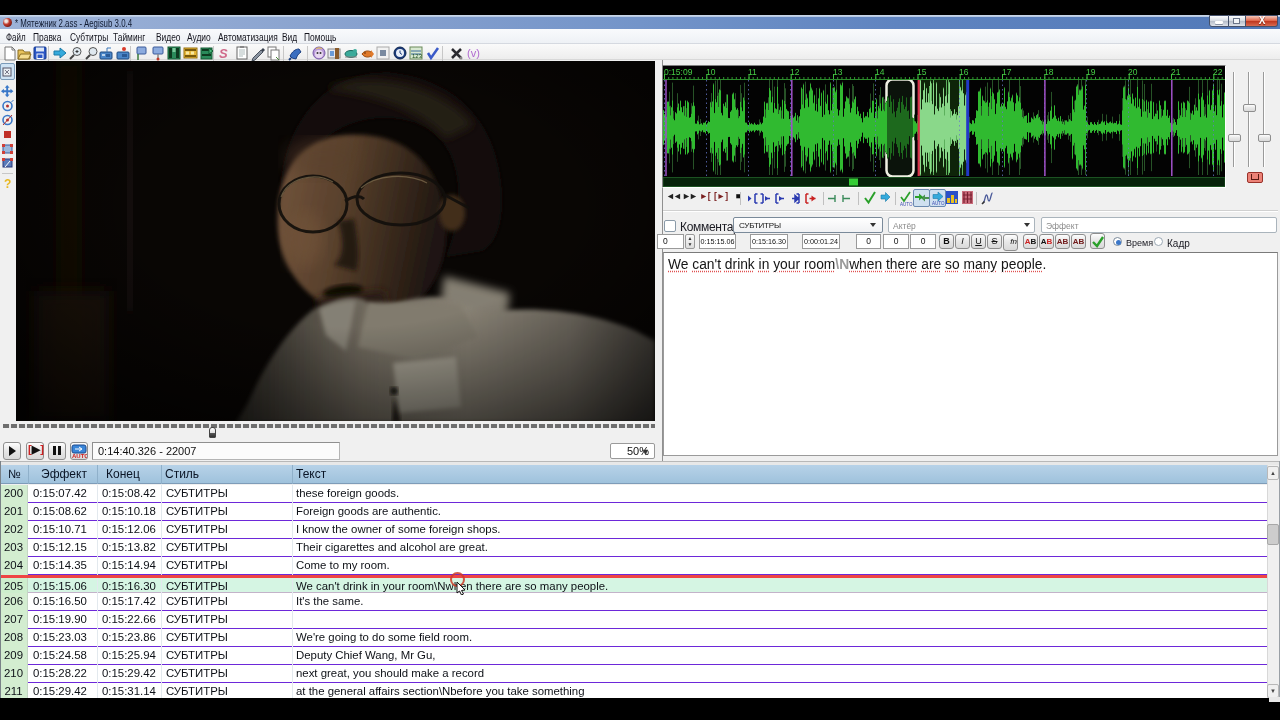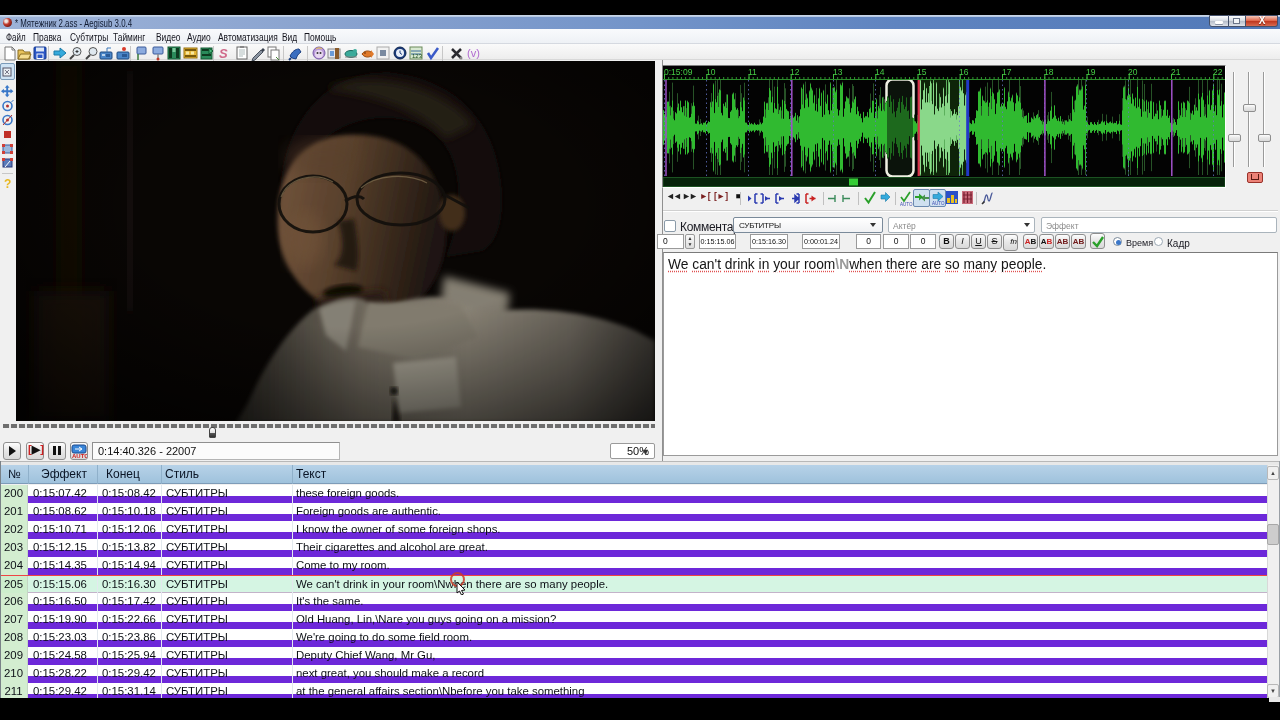--- a/index.html
+++ b/index.html
@@ -9,21 +9,21 @@
 .btn{position:absolute;background:linear-gradient(#fdfdfd,#e8e8e8 45%,#d9d9d9);border:1px solid #8e8e8e;border-radius:3px}
 .fld{position:absolute;background:#fff;border:1px solid #9a9a9a;font-size:11px}
 .sunk{position:absolute;background:#fbfbfb;border:1px solid #b4b4b4;border-top-color:#8f8f8f;border-left-color:#8f8f8f}
 .gr{position:absolute;left:0;width:1267px;height:18px;background:#fff;white-space:nowrap}
 .gr .c1{position:absolute;left:0;top:0;width:28px;height:18px;background:#d3edd0;border-right:1px solid #c4d6c4;text-align:center;line-height:17px}
 .gr .c2{position:absolute;left:33px;top:0;line-height:17px}
 .gr .c3{position:absolute;left:102px;top:0;line-height:17px}
 .gr .c4{position:absolute;left:166px;top:0;line-height:17px}
 .gr .c5{position:absolute;left:296px;top:0;line-height:17px}
 .gr .vl{position:absolute;top:0;width:1px;height:18px;background:#e3e9ee}
-.gr{border-bottom:7px solid #6d28d9;font-size:11.4px;color:#0d1016}
+.gr{border-bottom:1px solid #6d28d9;font-size:11.4px;color:#0d1016}
 .atb{position:absolute;top:191px;width:16px;height:16px;font-weight:700;text-align:center}
 </style></head><body>
 <div id="app">
 
 <div class="abs" style="left:0;top:15px;width:1280px;height:683px;background:#f0f0f0"></div>
 <div class="abs" style="left:0;top:15px;width:1280px;height:14px;background:linear-gradient(to right,#9db3d8 0%,#8aa3cf 25%,#7394c9 50%,#5f84c0 70%,#5279b8 100%);border-top:1px solid #c6d4e7;box-shadow:inset 0 1px 0 #b8cae4"></div>
 <div class="abs" style="left:3px;top:18px;width:9px;height:9px;border-radius:50%;background:radial-gradient(circle at 35% 35%,#f0e8e4 15%,#c23b2e 40%,#5a0d08 90%)"></div>
 <div class="abs" style="left:15px;top:17px;font-size:10.5px;color:#101a30;transform:scaleX(0.75);transform-origin:0 0;white-space:nowrap">* Мятежник 2.ass - Aegisub 3.0.4</div>
 
 <div class="abs" style="left:1209px;top:15px;width:20px;height:12px;background:linear-gradient(#fbfcfd,#d3d8e0 50%,#b9c0cc 55%,#dfe3ea);border:1px solid #44506a;border-radius:0 0 0 3px"></div>
@@ -530,21 +530,21 @@
 <div class="gr" style="top:72px">
         <span class="c1">204</span>
         <span class="c2">0:15:14.35</span>
         <span class="c3">0:15:14.94</span>
         <span class="c4">СУБТИТРЫ</span>
         <span class="c5">Come to my room.</span>
         <span class="vl" style="left:97px"></span>
         <span class="vl" style="left:161px"></span>
         <span class="vl" style="left:292px"></span>
       </div>
-<div class="gr" style="top:90px;background:#d5f5e3;border-top:1px solid #ef4444;border-bottom:1px solid #c3b3c9">
+<div class="gr" style="top:90px;background:#d5f5e3;border-top:3px solid #ef4444;border-bottom:1px solid #c3b3c9">
         <span class="c1" style="background:#cdeecd">205</span>
         <span class="c2">0:15:15.06</span>
         <span class="c3">0:15:16.30</span>
         <span class="c4">СУБТИТРЫ</span>
         <span class="c5">We can't drink in your room\Nwhen there are so many people.</span>
         <span class="vl" style="left:97px"></span>
         <span class="vl" style="left:161px"></span>
         <span class="vl" style="left:292px"></span>
       </div>
 <div class="gr" style="top:108px">
@@ -555,21 +555,20 @@
         <span class="c5">It's the same.</span>
         <span class="vl" style="left:97px"></span>
         <span class="vl" style="left:161px"></span>
         <span class="vl" style="left:292px"></span>
       </div>
 <div class="gr" style="top:126px">
         <span class="c1">207</span>
         <span class="c2">0:15:19.90</span>
         <span class="c3">0:15:22.66</span>
         <span class="c4">СУБТИТРЫ</span>
-        <span class="c5">Old Huang, Lin,\Nare you guys going on a mission?</span>
         <span class="vl" style="left:97px"></span>
         <span class="vl" style="left:161px"></span>
         <span class="vl" style="left:292px"></span>
       </div>
 <div class="gr" style="top:144px">
         <span class="c1">208</span>
         <span class="c2">0:15:23.03</span>
         <span class="c3">0:15:23.86</span>
         <span class="c4">СУБТИТРЫ</span>
         <span class="c5">We're going to do some field room.</span>

